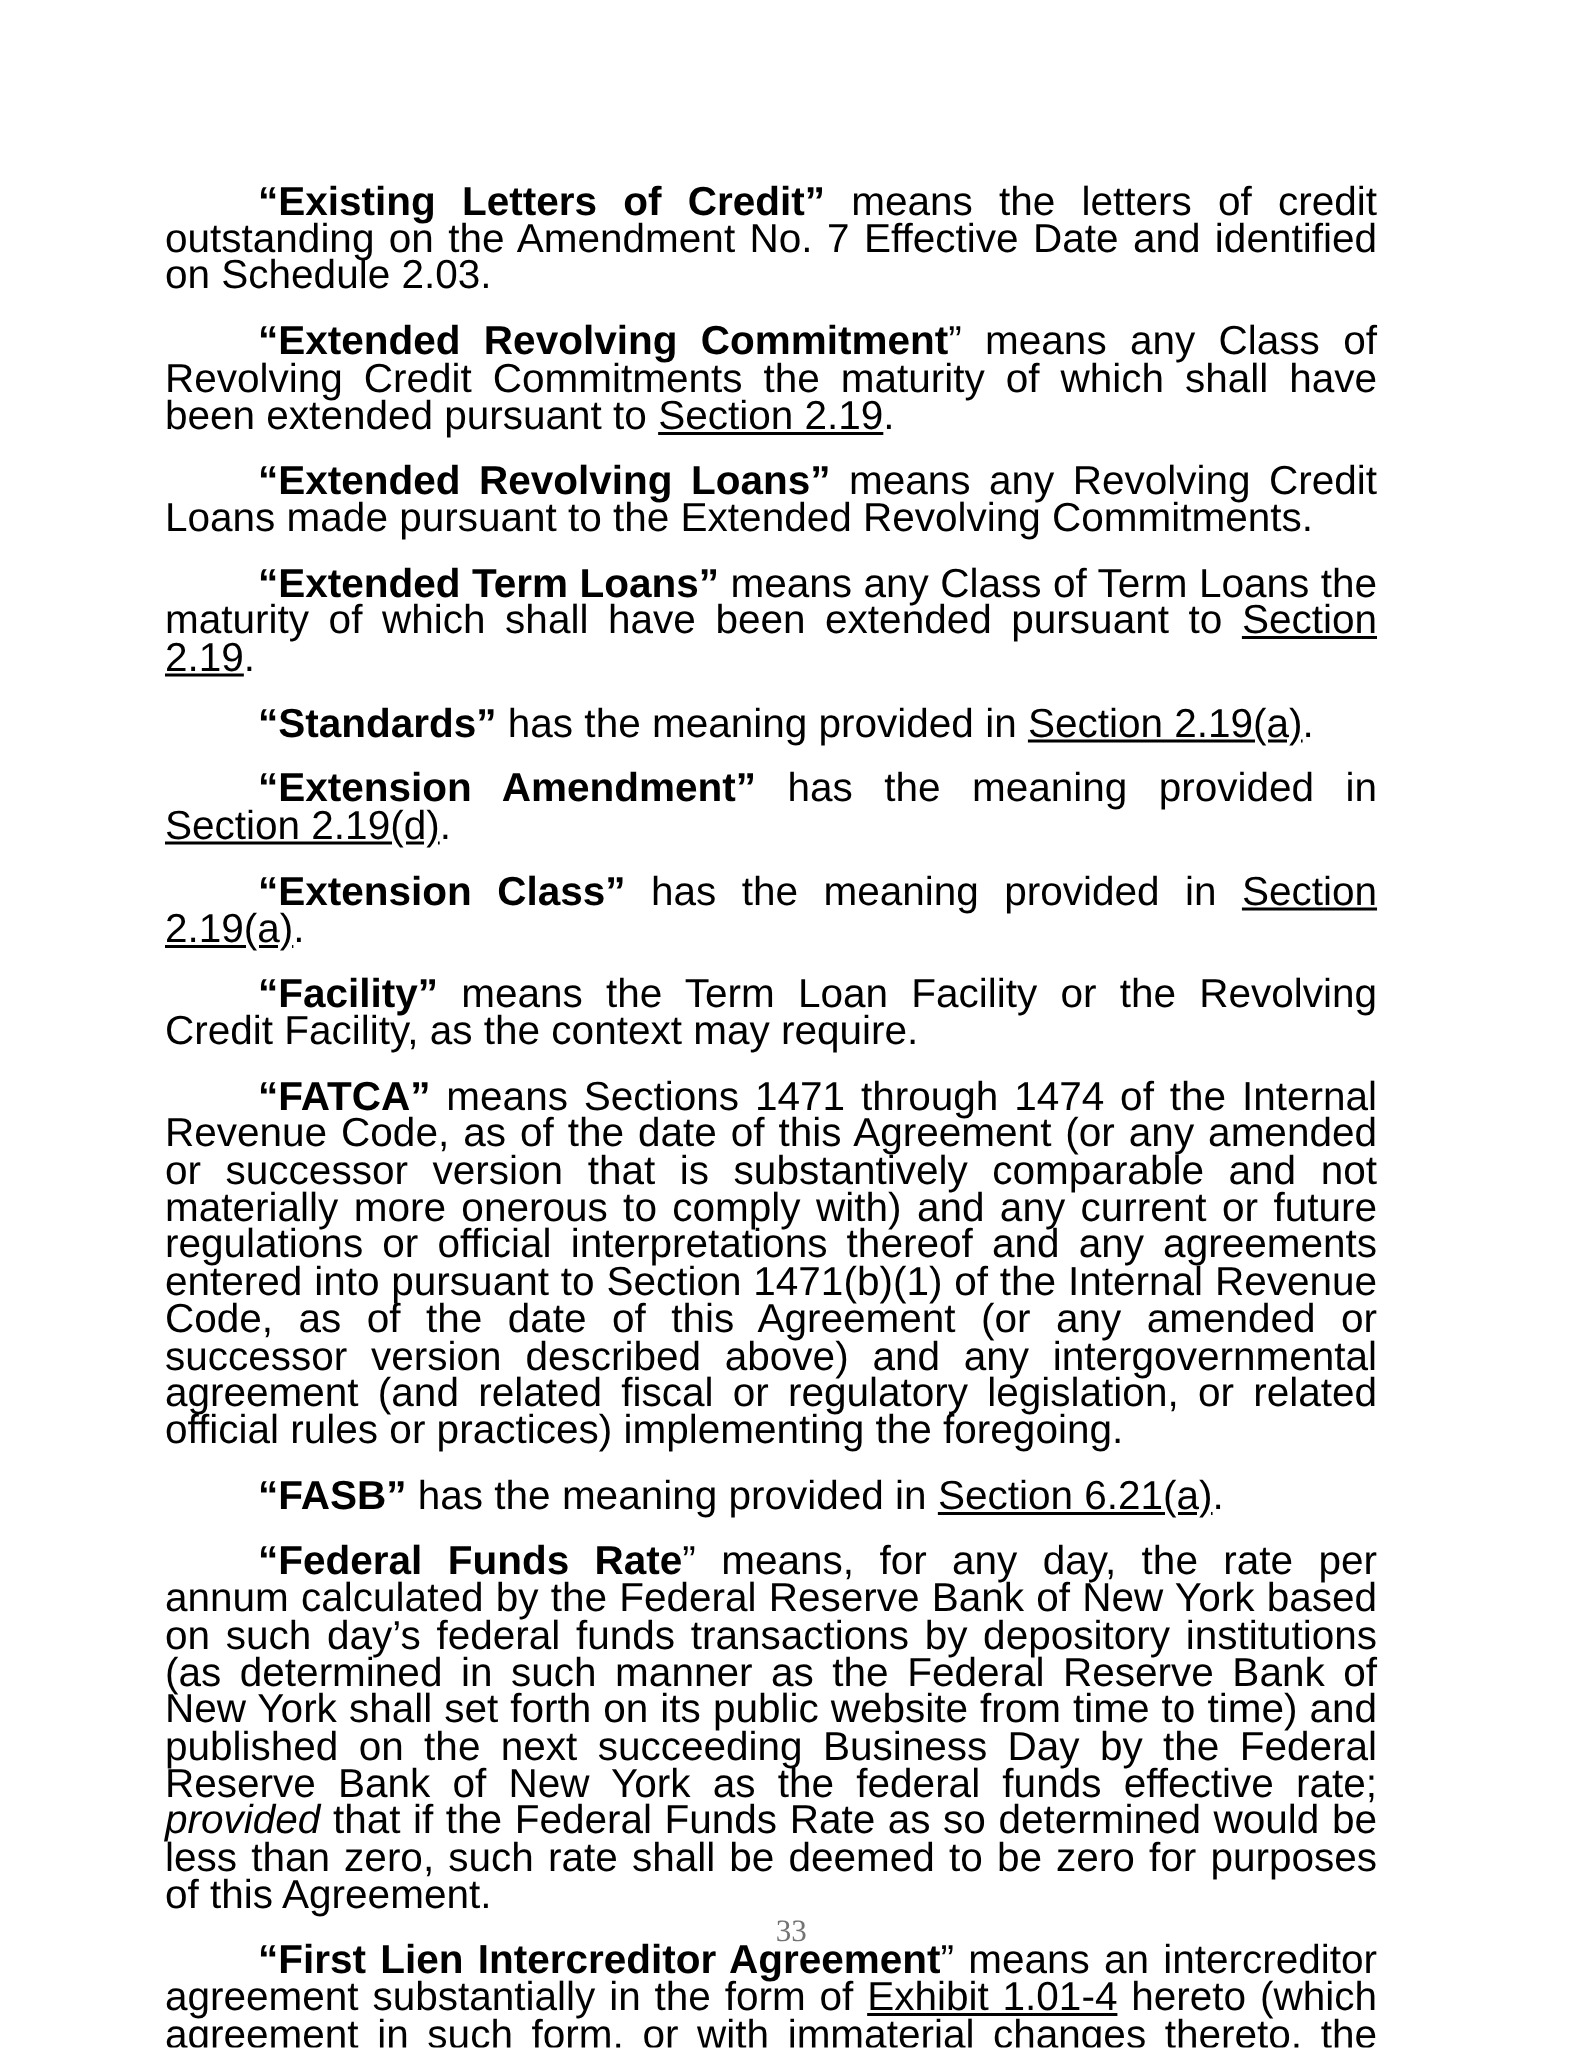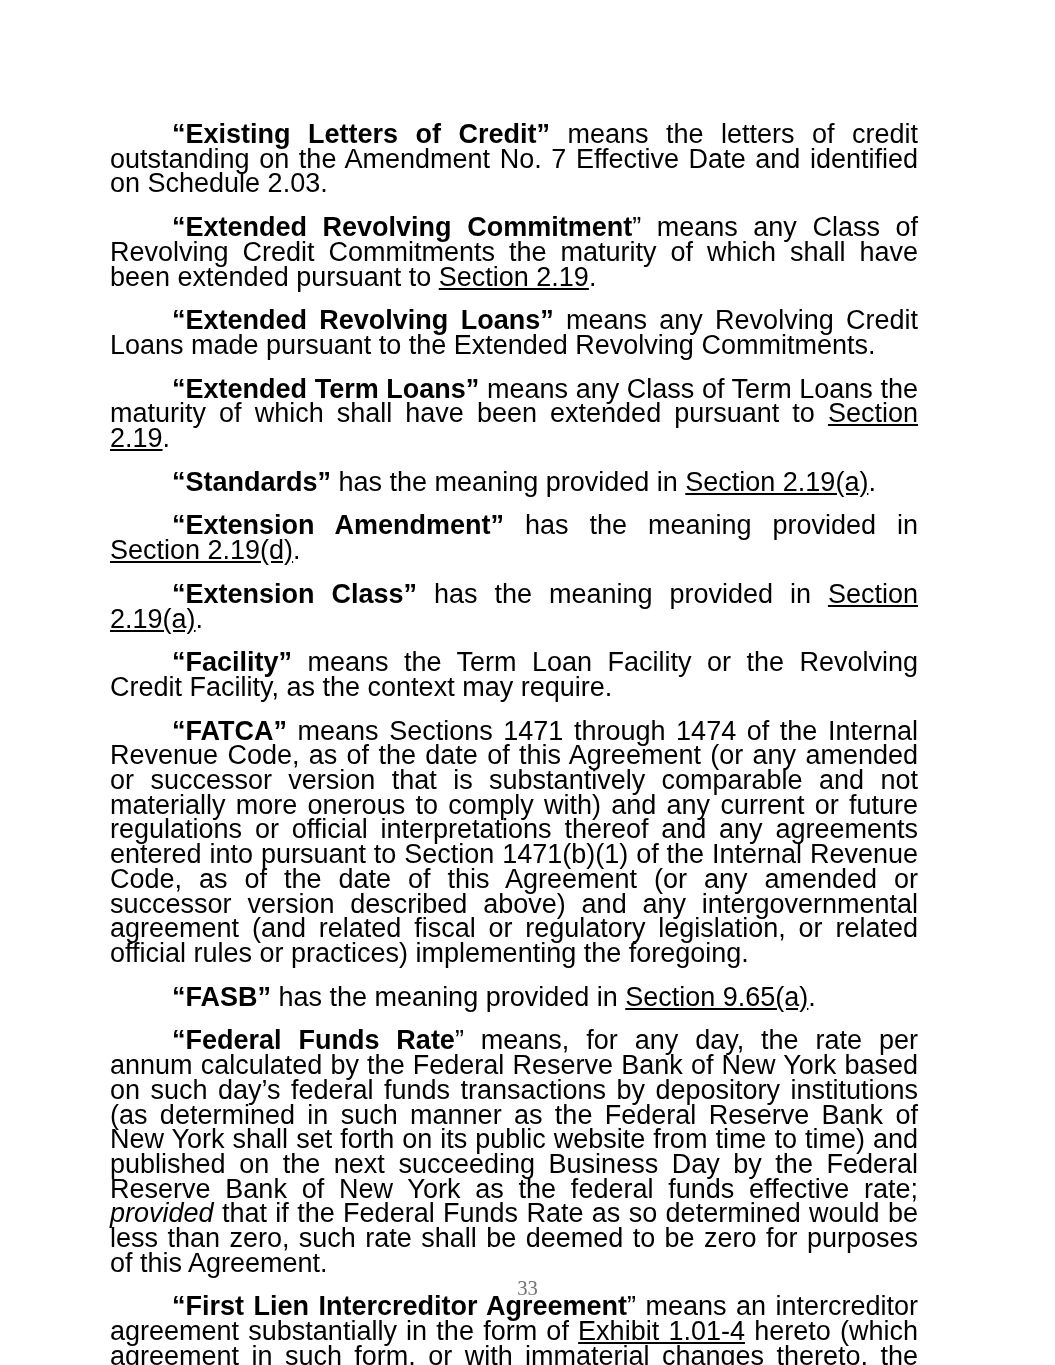--- a/index.html
+++ b/index.html
@@ -54,18 +54,18 @@
   <div class="content">
       <p class="para"><span class="b">“Existing Letters of Credit”</span><span> means the letters of credit outstanding on the Amendment No. 7 Effective Date and identified on Schedule 2.03.</span></p>
       <p class="para"><span class="b">“Extended Revolving Commitment</span><span>” means any Class of Revolving Credit Commitments the maturity of which shall have been extended pursuant to </span><span class="u">Section 2.19</span><span>.</span></p>
       <p class="para"><span class="b">“Extended Revolving Loans”</span><span> means any Revolving Credit Loans made pursuant to the Extended Revolving Commitments.</span></p>
       <p class="para"><span class="b">“Extended Term Loans”</span><span> means any Class of Term Loans the maturity of which shall have been extended pursuant to </span><span class="u">Section 2.19</span><span>.</span></p>
       <p class="para"><span class="b">“Standards”</span><span> has the meaning provided in </span><span class="u">Section 2.19(a)</span><span>.</span></p>
       <p class="para"><span class="b">“Extension Amendment”</span><span> has the meaning provided in </span><span class="u">Section 2.19(d)</span><span>.</span></p>
       <p class="para"><span class="b">“Extension Class”</span><span> has the meaning provided in </span><span class="u">Section 2.19(a)</span><span>.</span></p>
       <p class="para"><span class="b">“Facility”</span><span> means the Term Loan Facility or the Revolving Credit Facility, as the context may require.</span></p>
       <p class="para"><span class="b">“FATCA”</span><span> means Sections 1471 through 1474 of the Internal Revenue Code, as of the date of this Agreement (or any amended or successor version that is substantively comparable and not materially more onerous to comply with) and any current or future regulations or official interpretations thereof and any agreements entered into pursuant to Section 1471(b)(1) of the Internal Revenue Code, as of the date of this Agreement (or any amended or successor version described above) and any intergovernmental agreement (and related fiscal or regulatory legislation, or related official rules or practices) implementing the foregoing.</span></p>
-      <p class="para"><span class="b">“FASB”</span><span> has the meaning provided in </span><span class="u">Section 9.65(a)</span><span>.</span></p>
+      <p class="para"><span class="b">“FASB”</span><span> has the meaning provided in </span><span class="u">Section 6.21(a)</span><span>.</span></p>
       <p class="para"><span class="b">“Federal Funds Rate</span><span>” means, for any day, the rate per annum calculated by the Federal Reserve Bank of New York based on such day’s federal funds transactions by depository institutions (as determined in such manner as the Federal Reserve Bank of New York shall set forth on its public website from time to time) and published on the next succeeding Business Day by the Federal Reserve Bank of New York as the federal funds effective rate; </span><span class="i">provided</span><span> that if the Federal Funds Rate as so determined would be less than zero, such rate shall be deemed to be zero for purposes of this Agreement.</span></p>
       <p class="para"><span class="b">“First Lien Intercreditor Agreement</span><span>” means an intercreditor agreement substantially in the form of </span><span class="u">Exhibit 1.01-4</span><span> hereto (which agreement in such form, or with immaterial changes thereto, the Administrative Agent is authorized to enter into) together with any material changes thereto which are reasonably acceptable to the Administrative Agent and which material changes</span></p>
     </div>
   <div class="page-number">33</div>
 </div>
 
 </body></html>

